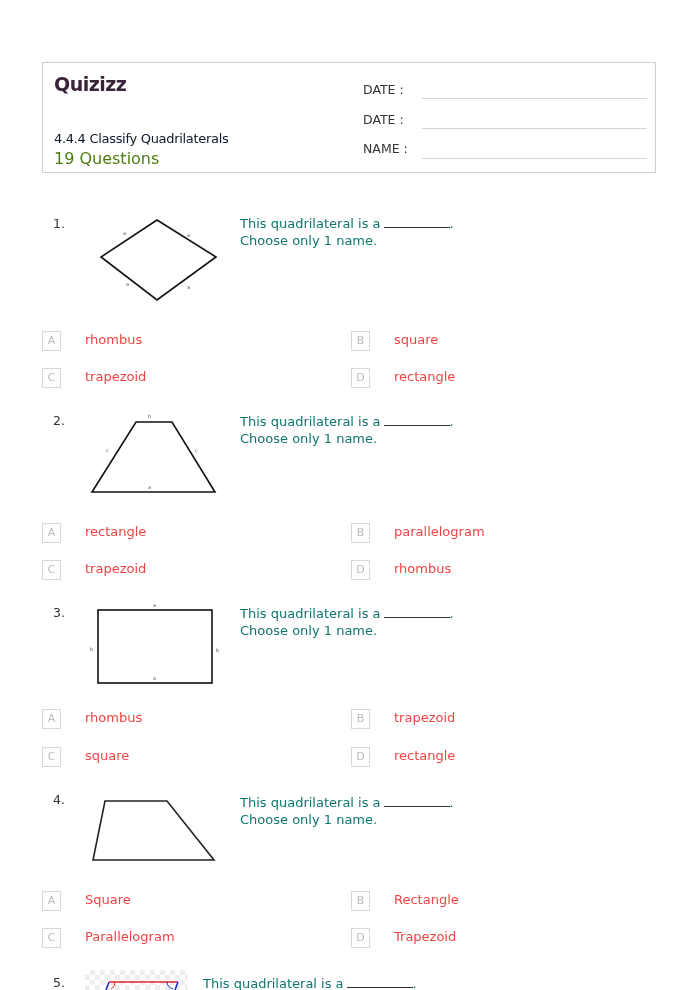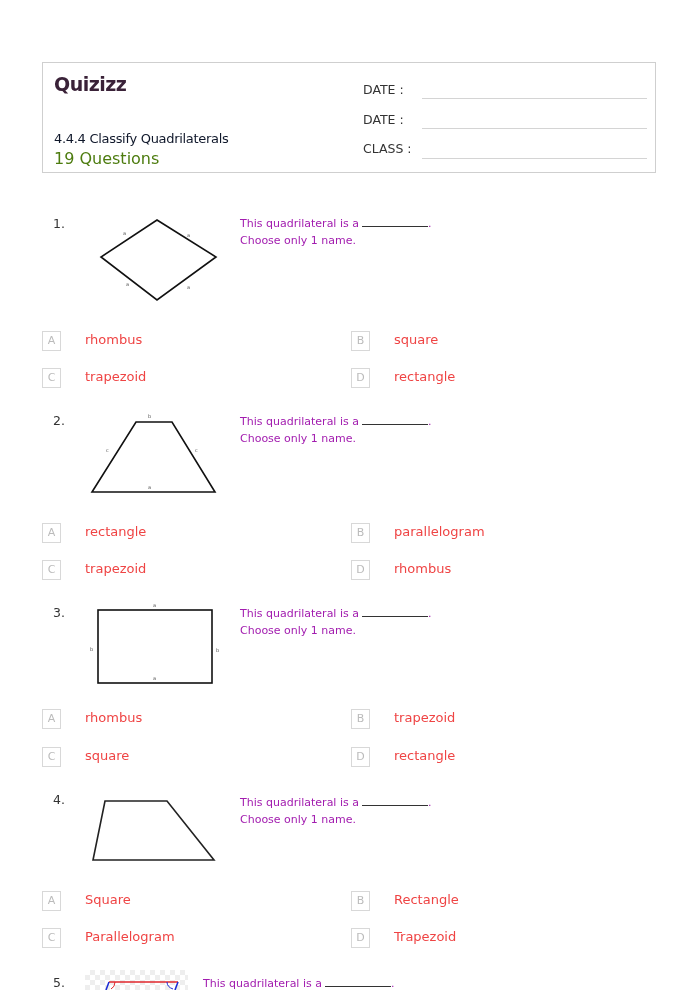--- a/index.html
+++ b/index.html
@@ -7,21 +7,21 @@
          font-family:"DejaVu Sans", "Liberation Sans", sans-serif; color:#333; }
   .header { position:absolute; left:42px; top:42px; width:614px; height:111px;
             border:1px solid #cfcfcf; box-sizing:border-box;margin-top:20px; }
   .logo { position:absolute; left:11px; top:10px; font-family:"DejaVu Sans", sans-serif;
           font-weight:bold; font-size:19px; color:#3a2238; letter-spacing:-0.5px; }
   .ws-title { position:absolute; left:11px; top:68px; font-size:13px; color:#0f172a; letter-spacing:-0.3px; }
   .ws-sub { position:absolute; left:11px; top:86px; font-size:16px; color:#4d7c0f; }
   .field { position:absolute; left:320px; font-size:12.5px; color:#333; }
   .field-line { position:absolute; left:379px; width:225px; border-bottom:1px solid #d4d4d4; }
   .qnum { position:absolute; left:53px; font-size:12.5px; color:#333; }
-  .qtext { position:absolute; left:240px; font-size:11px; line-height:17px; color:#a21caf; }
+  .qtext { position:absolute; left:240px; font-size:13px; line-height:17px; color:#0f766e; }
   .blank { display:inline-block; width:66px; border-bottom:1px solid #333; margin-left:3px; height:10px; vertical-align:baseline; }
   .opt { position:absolute; height:20px; }
   .optbox { position:absolute; left:0; top:0; width:19px; height:20px; border:1px solid #d8d8d8;
             box-sizing:border-box; font-size:11px; color:#bbb; text-align:center; line-height:18px; }
   .opttext { position:absolute; left:43px; top:1px; font-size:13px; color:#ef4444; white-space:nowrap; }
   svg.fig { position:absolute; }
   .checker { position:absolute; left:85px; top:970px; width:103px; height:20px;
              background-image: linear-gradient(45deg,#eee 25%,transparent 25%,transparent 75%,#eee 75%),
                                linear-gradient(45deg,#eee 25%,transparent 25%,transparent 75%,#eee 75%);
              background-size:10px 10px; background-position:0 0,5px 5px; }
@@ -31,21 +31,21 @@
 
 <div class="header">
   <div class="logo">Quizizz</div>
   <div class="ws-title">4.4.4 Classify Quadrilaterals</div>
   <div class="ws-sub">19 Questions</div>
 
   <div class="field" style="top:19px;">DATE :</div>
   <div class="field-line" style="top:35px;"></div>
   <div class="field" style="top:49px;">DATE :</div>
   <div class="field-line" style="top:65px;"></div>
-  <div class="field" style="top:78px;">CLASS  :</div>
+  <div class="field" style="top:78px;">NAME  :</div>
   <div class="field-line" style="top:95px;"></div>
 </div>
 
 <div>
   <div class="qnum" style="top:216px;">1.</div>
   <svg class="fig" style="left:95px;top:215px;" width="125" height="95">
     <polygon points="62,5 121,42 62,85 6,42" fill="none" stroke="#111" stroke-width="1.6"></polygon>
     <text x="28" y="20" font-size="5" fill="#555" font-family="DejaVu Sans, sans-serif">a</text>
     <text x="92" y="22" font-size="5" fill="#555" font-family="DejaVu Sans, sans-serif">a</text>
     <text x="31" y="71" font-size="5" fill="#555" font-family="DejaVu Sans, sans-serif">a</text>

